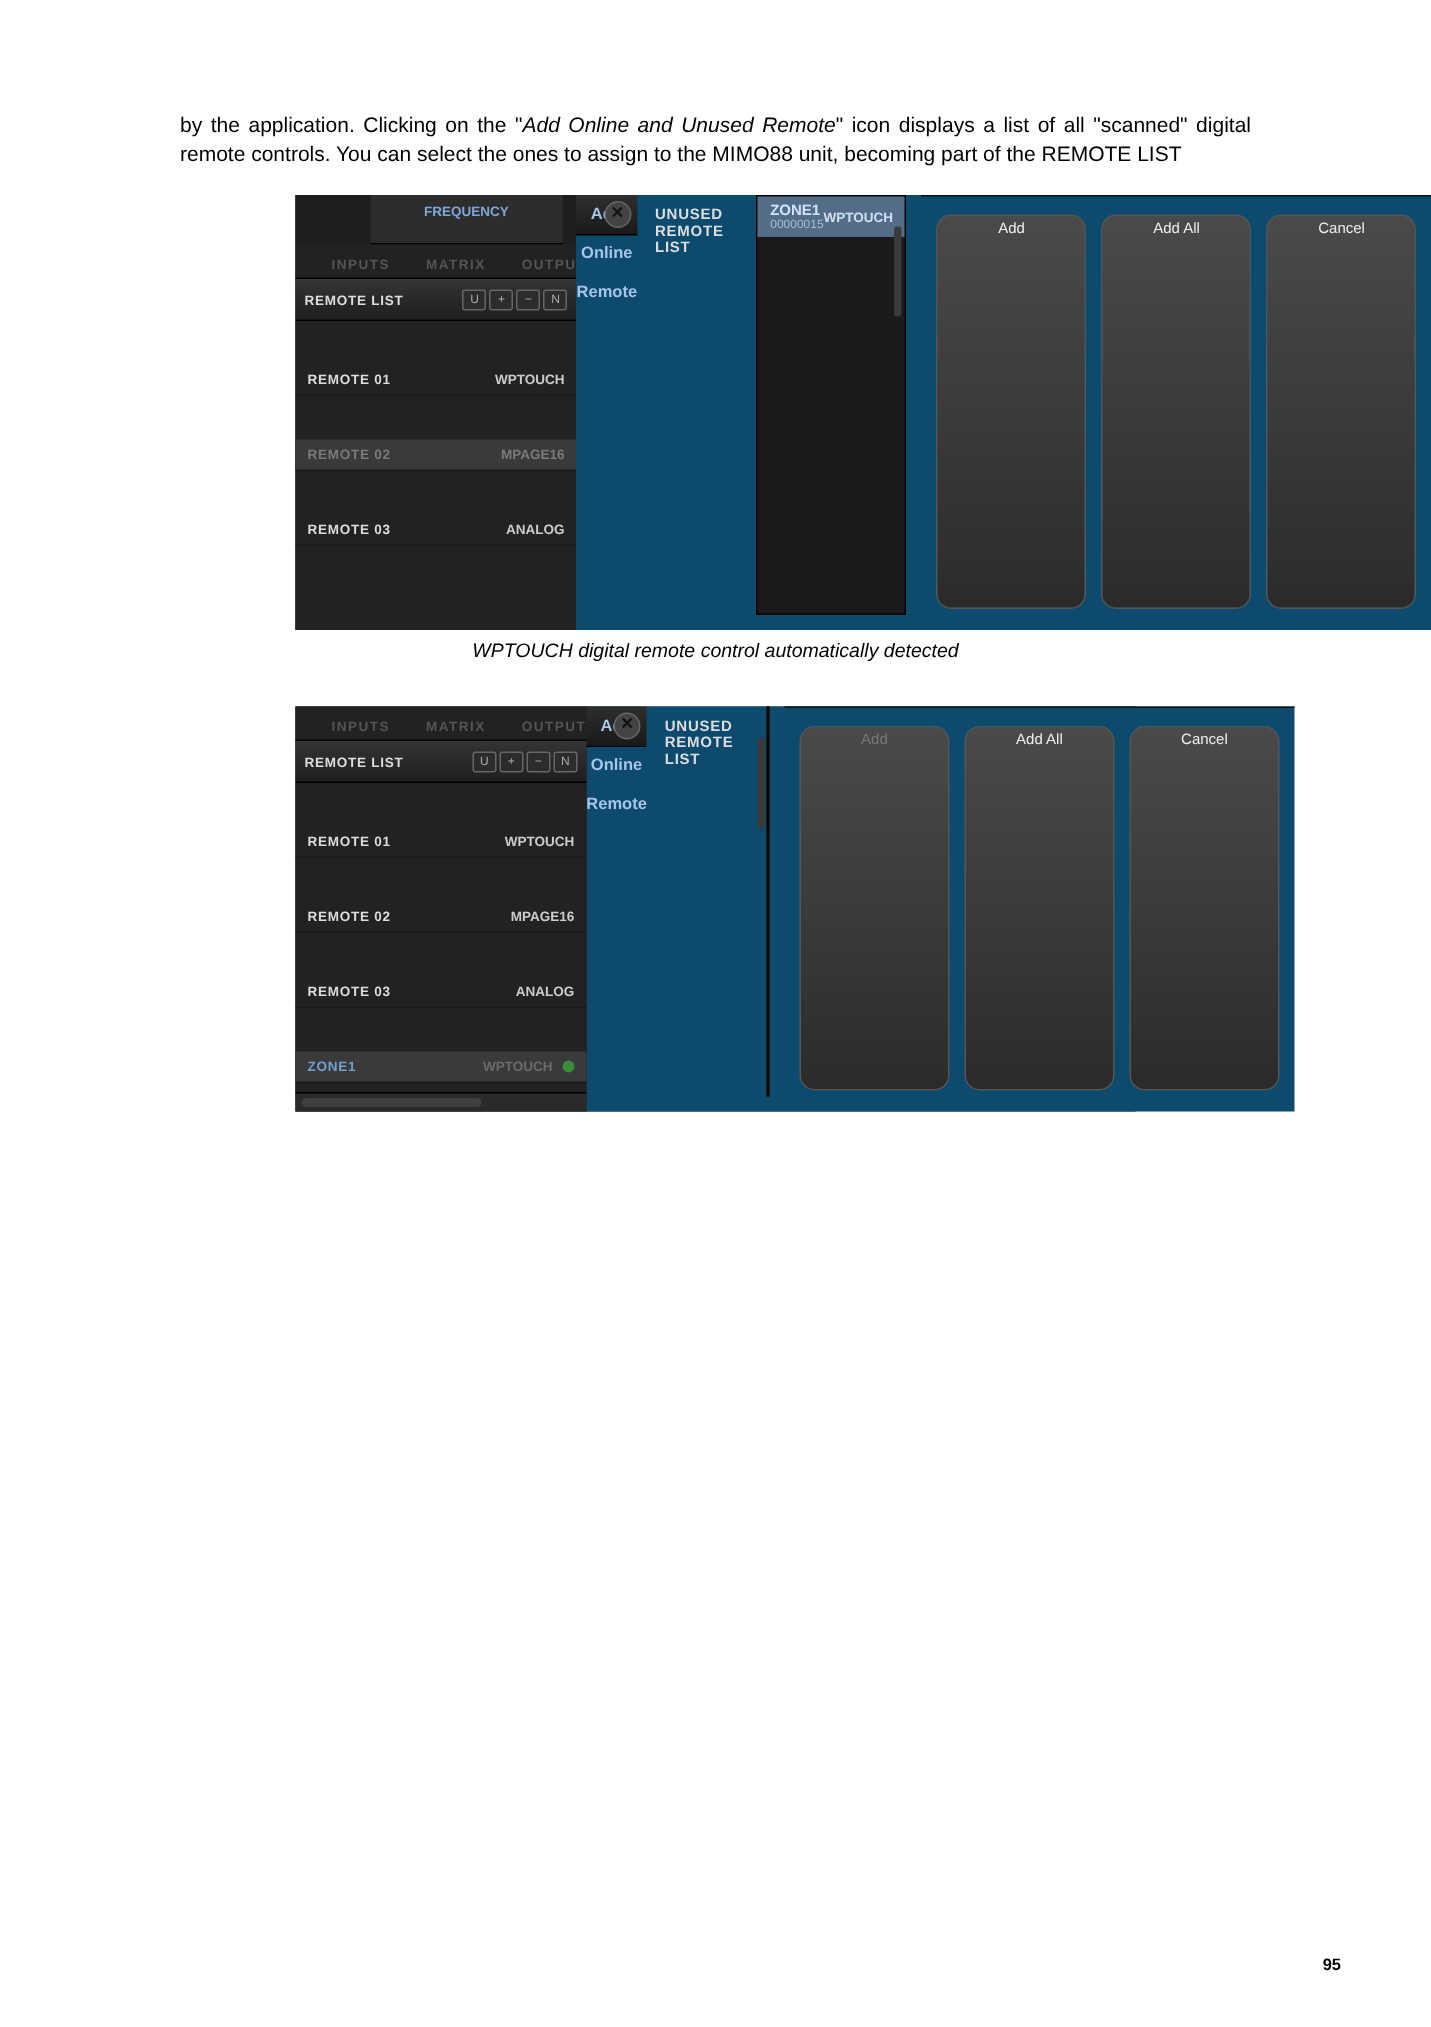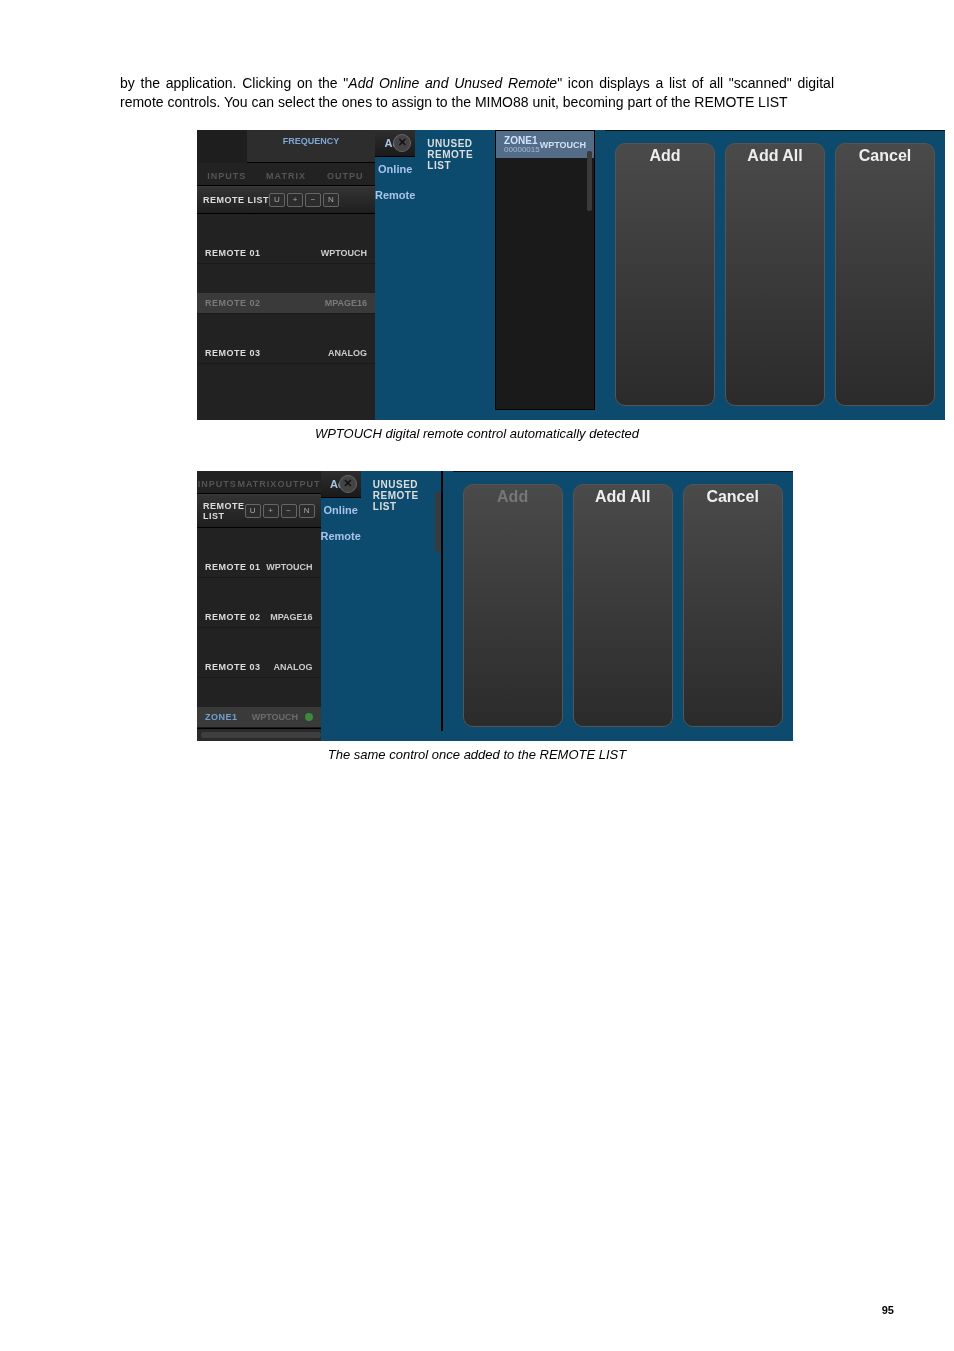--- a/index.html
+++ b/index.html
@@ -51,40 +51,43 @@
     border-bottom: 1px solid #000;
   }
   .tab {
     flex: 1;
     text-align: center;
     color: #555;
     font-weight: bold;
     font-size: 9px;
     letter-spacing: 1px;
     padding: 4px 0;
+    margin-left: 24px;
   }
   .freq-tab {
     height: 22px;
     background: #2d2d2d;
     border-bottom: 1px solid #000;
     text-align: center;
     font-weight: bold;
     font-size: 9px;
     color: #7fa6d6;
     padding: 6px 4px 4px 4px;
     width: 120px;
     margin-left: 50px;
   }
   .remote-header {
     display: flex;
+    justify-content: space-between;
     align-items: center;
     padding: 6px 6px;
     background: linear-gradient(#333,#1f1f1f);
     border-top: 1px solid #3a3a3a;
     border-bottom: 1px solid #000;
+    gap: 28px;
   }
   .remote-header .title {
     font-weight: bold;
     font-size: 9px;
     color: #ddd;
     letter-spacing: .5px;
   }
   .hdr-icons { display: flex; gap: 2px; }
   .hdr-icon {
     width: 14px; height: 12px;
@@ -174,22 +177,22 @@
     justify-content: center;
     gap: 10px;
   }
   .dlg-btn {
     min-width: 70px;
     padding: 3px 14px;
     background: linear-gradient(#4a4a4a,#2b2b2b);
     border: 1px solid #555;
     border-radius: 10px;
     color: #eee;
-    font-size: 16px;
-    font-weight: bold;
+    font-size: 10px;
+    font-weight: normal;
     text-align: center;
   }
   .dlg-btn.disabled { color: #777; }
   .caption {
     text-align: center;
     font-style: italic;
     font-size: 13px;
     margin: 6px auto 30px auto;
   }
   .page-num {
@@ -344,16 +347,15 @@
       <div class="listbox">
         <div class="slim-scroll"></div>
       </div>
       <div class="dialog-buttons">
         <div class="dlg-btn disabled">Add</div>
         <div class="dlg-btn">Add All</div>
         <div class="dlg-btn">Cancel</div>
       </div>
     </div>
   </div>
-  <div class="caption">The same control once added to the REMOTE LIST</div>
 
   <div class="page-num">95</div>
 </div>
 
 </body></html>

